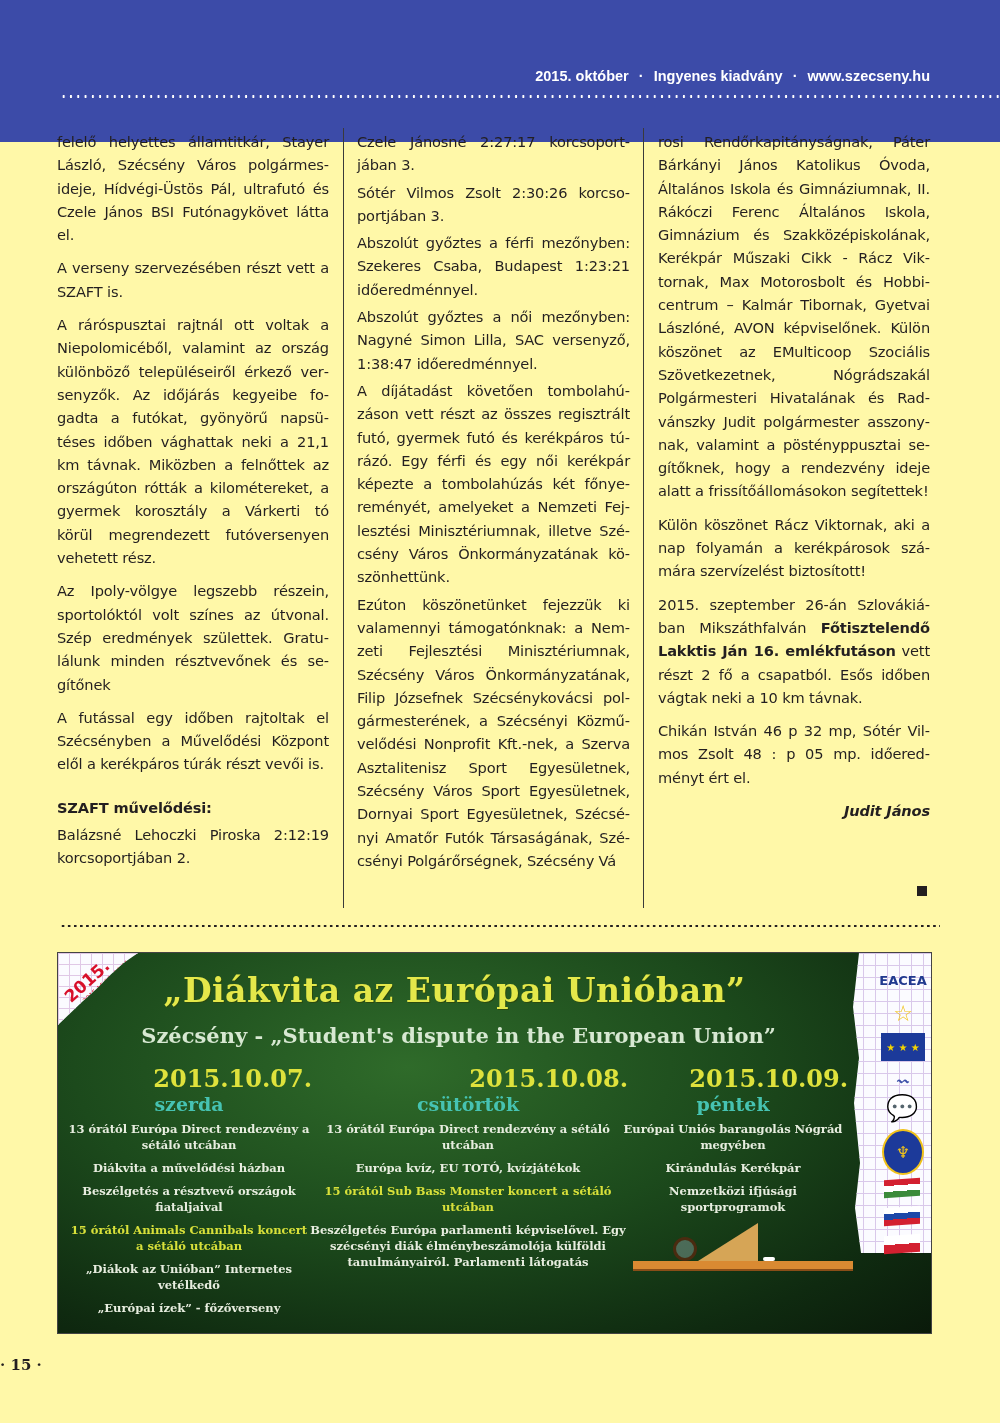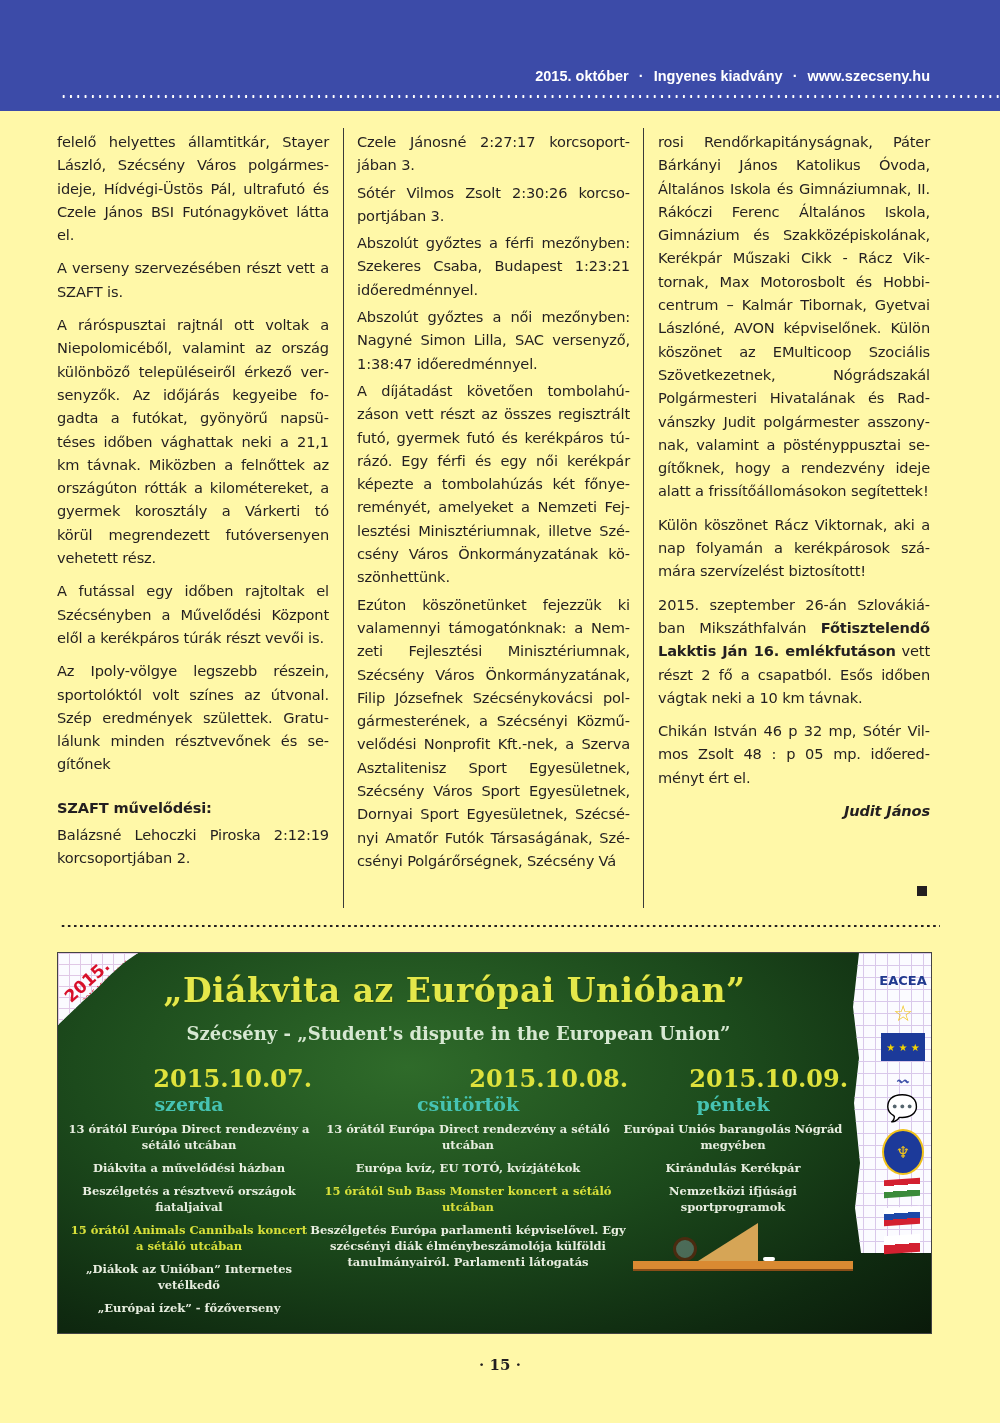--- a/index.html
+++ b/index.html
@@ -3,21 +3,21 @@
 <meta charset="utf-8">
 <style>
   html, body { margin: 0; padding: 0; }
   body {
     width: 1000px; height: 1423px; position: relative; overflow: hidden;
     background: #fff8a8;
     font-family: "DejaVu Sans", sans-serif;
     color: #231f20;
   }
   .header {
-    position: absolute; left: 0; top: 0; width: 1000px; height: 111px;
+    position: absolute; left: 0; top: 0; width: 1000px; height: 142px;
     background: #3c4ba8;
   }
   .header-text {
     position: absolute; right: 70px; top: 68px;
     color: #fff; font-family: "Liberation Sans", sans-serif; font-weight: bold;
     font-size: 14.5px; letter-spacing: 0; white-space: nowrap;
   }
   .header-text .sep { margin: 0 6px; }
   .header-dots {
     position: absolute; left: 60px; right: 0; top: 95px; height: 3px;
@@ -82,21 +82,21 @@
     position: absolute; left: 18px; top: 24px; transform: rotate(-42deg);
     color: #d8102a; font-family: "DejaVu Sans", sans-serif; font-size: 6.5px;
   }
   .poster-title {
     position: absolute; left: 0; right: 80px; top: 18px; text-align: center;
     color: #e4e84a; font-size: 33px; font-weight: bold; letter-spacing: 0.5px;
     text-shadow: 1px 1px 0 #2a4a10;
   }
   .poster-subtitle {
     position: absolute; left: 0; right: 80px; top: 70px; text-align: center;
-    color: #d7e8d2; font-size: 18px; font-weight: bold; padding-left: 8px;
+    color: #d7e8d2; font-size: 21px; font-weight: bold; padding-left: 8px;
   }
   .day { position: absolute; top: 112px; text-align: center; }
   .day1 { left: 8px; width: 246px; }
   .day2 { left: 250px; width: 320px; }
   .day3 { left: 560px; width: 230px; }
   .day-date { color: #dfe23c; font-size: 24px; font-weight: bold; line-height: 28px; text-align: right; }
   .day-name { color: #46c3b2; font-size: 19px; font-weight: bold; line-height: 22px; margin-bottom: 6px; }
   .event { color: #e7eddf; font-size: 11.5px; font-weight: bold; line-height: 16px; margin-bottom: 7px; }
   .event.hl { color: #d8e03a; }
   .poster-footer {
@@ -124,21 +124,21 @@
   .logo-talk { top: 140px; width: 50px; font-size: 26px; color: #1c2f8c; }
   .logo-crest {
     top: 176px; left: 824px; width: 38px; height: 42px; border-radius: 50%;
     background: #1c3a9a; border: 2px solid #f0c21a; color: #f0c21a; font-size: 16px;
   }
   .flag { position: absolute; left: 826px; width: 36px; height: 18px; transform: skewY(-4deg); }
   .flag-hu { top: 226px; background: linear-gradient(#d32030 33%, #fff 33% 66%, #3a8a3a 66%); }
   .flag-sk { top: 254px; background: linear-gradient(#fff 33%, #1c47a8 33% 66%, #d32030 66%); }
   .flag-pl { top: 282px; background: linear-gradient(#fff 50%, #d32030 50%); }
   .page-num {
-    position: absolute; left: 0; width: 1000px; top: 1356px; text-align: center;
+    position: absolute; left: 0; width: 1000px; top: 1356px; text-align: left;
     font-family: "DejaVu Serif", serif; font-size: 15px; font-weight: bold; color: #231f20;
   }
 </style>
 </head>
 <body>
 
 <div class="header">
   <div class="header-text">
     <span>2015. október</span>
     <span class="sep">·</span>
@@ -146,22 +146,22 @@
     <span class="sep">·</span>
     <span>www.szecseny.hu</span>
   </div>
   <div class="header-dots"></div>
 </div>
 
 <div class="col col1">
   <p>felelő helyettes államtitkár, Stayer László, Szécsény Város polgármes­ideje, Hídvégi-Üstös Pál, ultrafutó és Czele János BSI Futónagykövet lát­ta el.</p>
   <p>A verseny szervezésében részt vett a SZAFT is.</p>
   <p>A ráróspusztai rajtnál ott voltak a Niepolomicéből, valamint az ország különböző településeiről érkező ver­senyzők. Az időjárás kegyeibe fo­gadta a futókat, gyönyörű napsü­téses időben vághattak neki a 21,1 km távnak. Miközben a felnőttek az országúton rótták a kilométere­ket, a gyermek korosztály a Várkerti tó körül megrendezett futóverse­nyen vehetett rész.</p>
+  <p>Az Ipoly-völgye legszebb részein, sportolóktól volt színes az útvonal. Szép eredmények születtek. Gratu­lálunk minden résztvevőnek és se­gítőnek</p>
   <p>A futással egy időben rajtoltak el Szécsényben a Művelődési Központ elől a kerékpáros túrák részt vevői is.</p>
-  <p>Az Ipoly-völgye legszebb részein, sportolóktól volt színes az útvonal. Szép eredmények születtek. Gratu­lálunk minden résztvevőnek és se­gítőnek</p>
   <p class="heading">SZAFT művelődési:</p>
   <p>Balázsné Lehoczki Piroska 2:12:19 korcsoportjában 2.</p>
 </div>
 <div class="vrule r1"></div>
 
 <div class="col col2">
   <p>Czele Jánosné 2:27:17 korcsoport­jában 3.</p>
   <p>Sótér Vilmos Zsolt 2:30:26 korcso­portjában 3.</p>
   <p>Abszolút győztes a férfi mezőnyben: Szekeres Csaba, Budapest 1:23:21 időeredménnyel.</p>
   <p>Abszolút győztes a női mezőnyben: Nagyné Simon Lilla, SAC versenyző, 1:38:47 időeredménnyel.</p>

